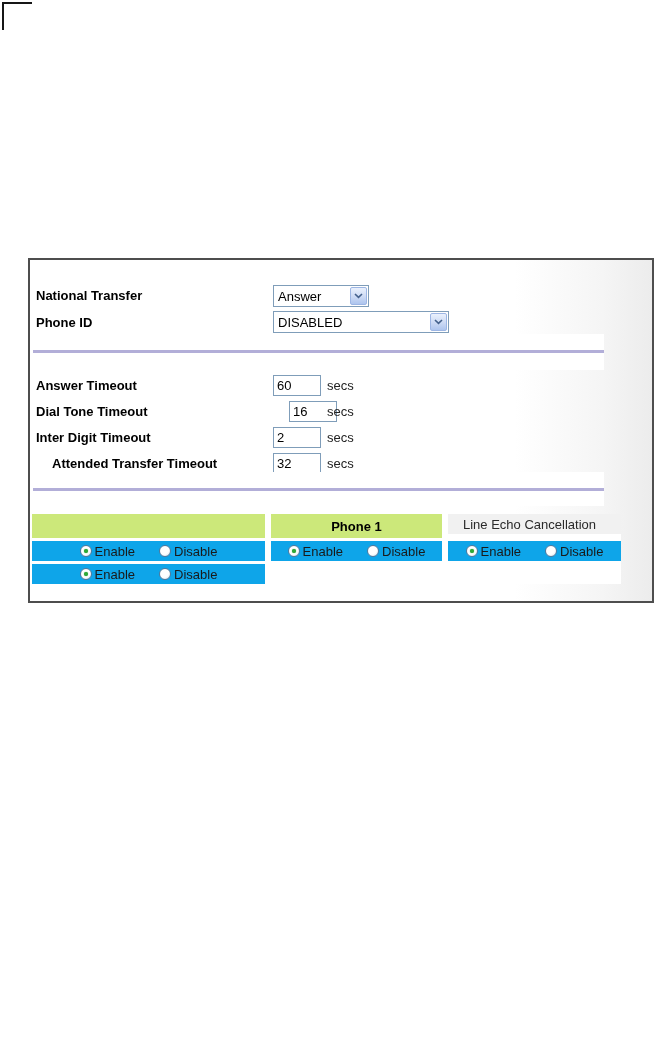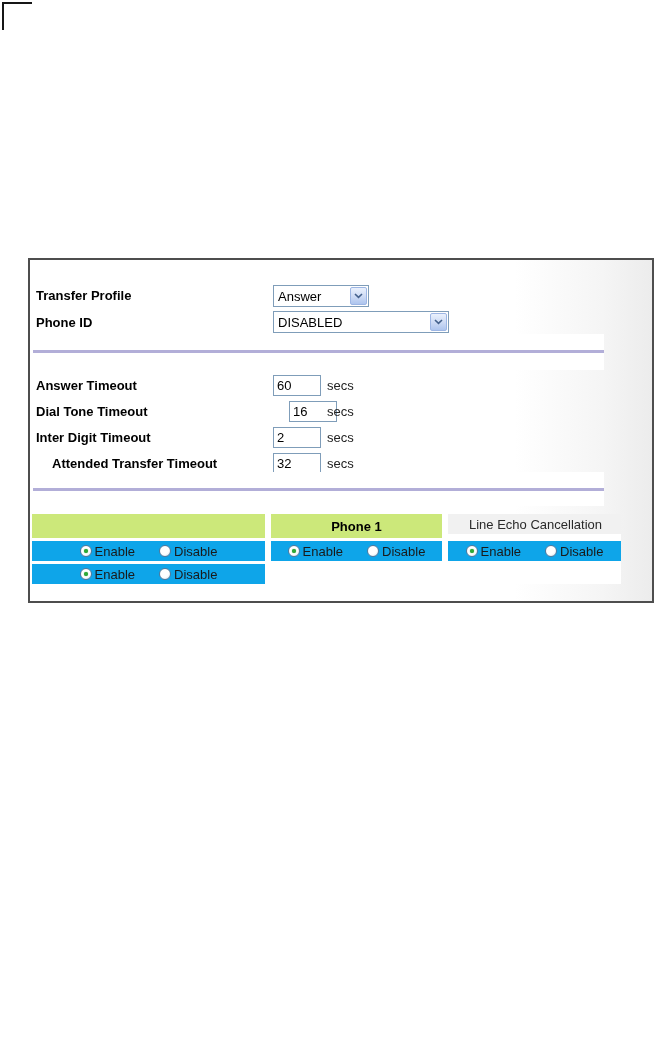--- a/index.html
+++ b/index.html
@@ -34,40 +34,40 @@
   .tin { position:absolute; width:48px; height:21px; border:1px solid #7f9db9; background:#fff;
          font-family:"Liberation Sans", sans-serif; font-size:13px; color:#000; padding:0 0 0 3px; }
   .unit { position:absolute; font-size:13px; color:#222; }
 
   
   .ptable { position:absolute; left:2px; top:254px; width:589px;
             display:grid; grid-template-columns:233px 171px 173px; column-gap:6px; row-gap:3px;
             background:#ffffff; }
   .th { height:24px; background:#cce87a; display:flex; align-items:center; justify-content:center;
         font-size:13px; font-weight:bold; color:#000; }
-  .tlabel { height:20px; background:#f1f1f1; display:flex; align-items:center; padding-left:21px;
+  .tlabel { height:20px; background:#f1f1f1; display:flex; align-items:center; padding-left:15px;
             font-size:13px; color:#2a2a2a; white-space:nowrap; }
   .tcell { height:20px; background:#0ea5e9; display:flex; align-items:center; justify-content:center;
            gap:24px; }
   .rgroup { display:flex; align-items:center; gap:3px; cursor:default; }
   .rlabel { font-size:13px; color:#1a1a1a; }
   .radio { width:12px; height:12px; border-radius:50%; border:1px solid #54799c;
            background:radial-gradient(circle at 35% 30%, #ffffff 55%, #cfdde9 100%);
            position:relative; flex:0 0 auto; }
   .radio.checked::after { content:""; position:absolute; left:3px; top:3px; width:4px; height:4px;
            border-radius:50%; background:#2fa838; box-shadow:0 0 1px #2fa838; }
 </style>
 </head>
 <body>
 
 <div class="corner-mark"></div>
 
 <div class="panel">
 
-  <div class="lbl" style="left:6px; top:28px;">Transfer Profile</div>
+  <div class="lbl" style="left:6px; top:28px;">National Transfer</div>
   <div class="combo" style="left:243px; top:25px; width:96px;">
     <span class="combo-text">Answer</span>
     <span class="combo-btn">
       <svg width="9" height="6">
         <path d="M1 1 L4.5 4.3 L8 1" stroke="#44618c" stroke-width="1.6" fill="none"></path>
       </svg>
     </span>
   </div>
 
   <div class="lbl" style="left:6px; top:55px;">Phone ID</div>

